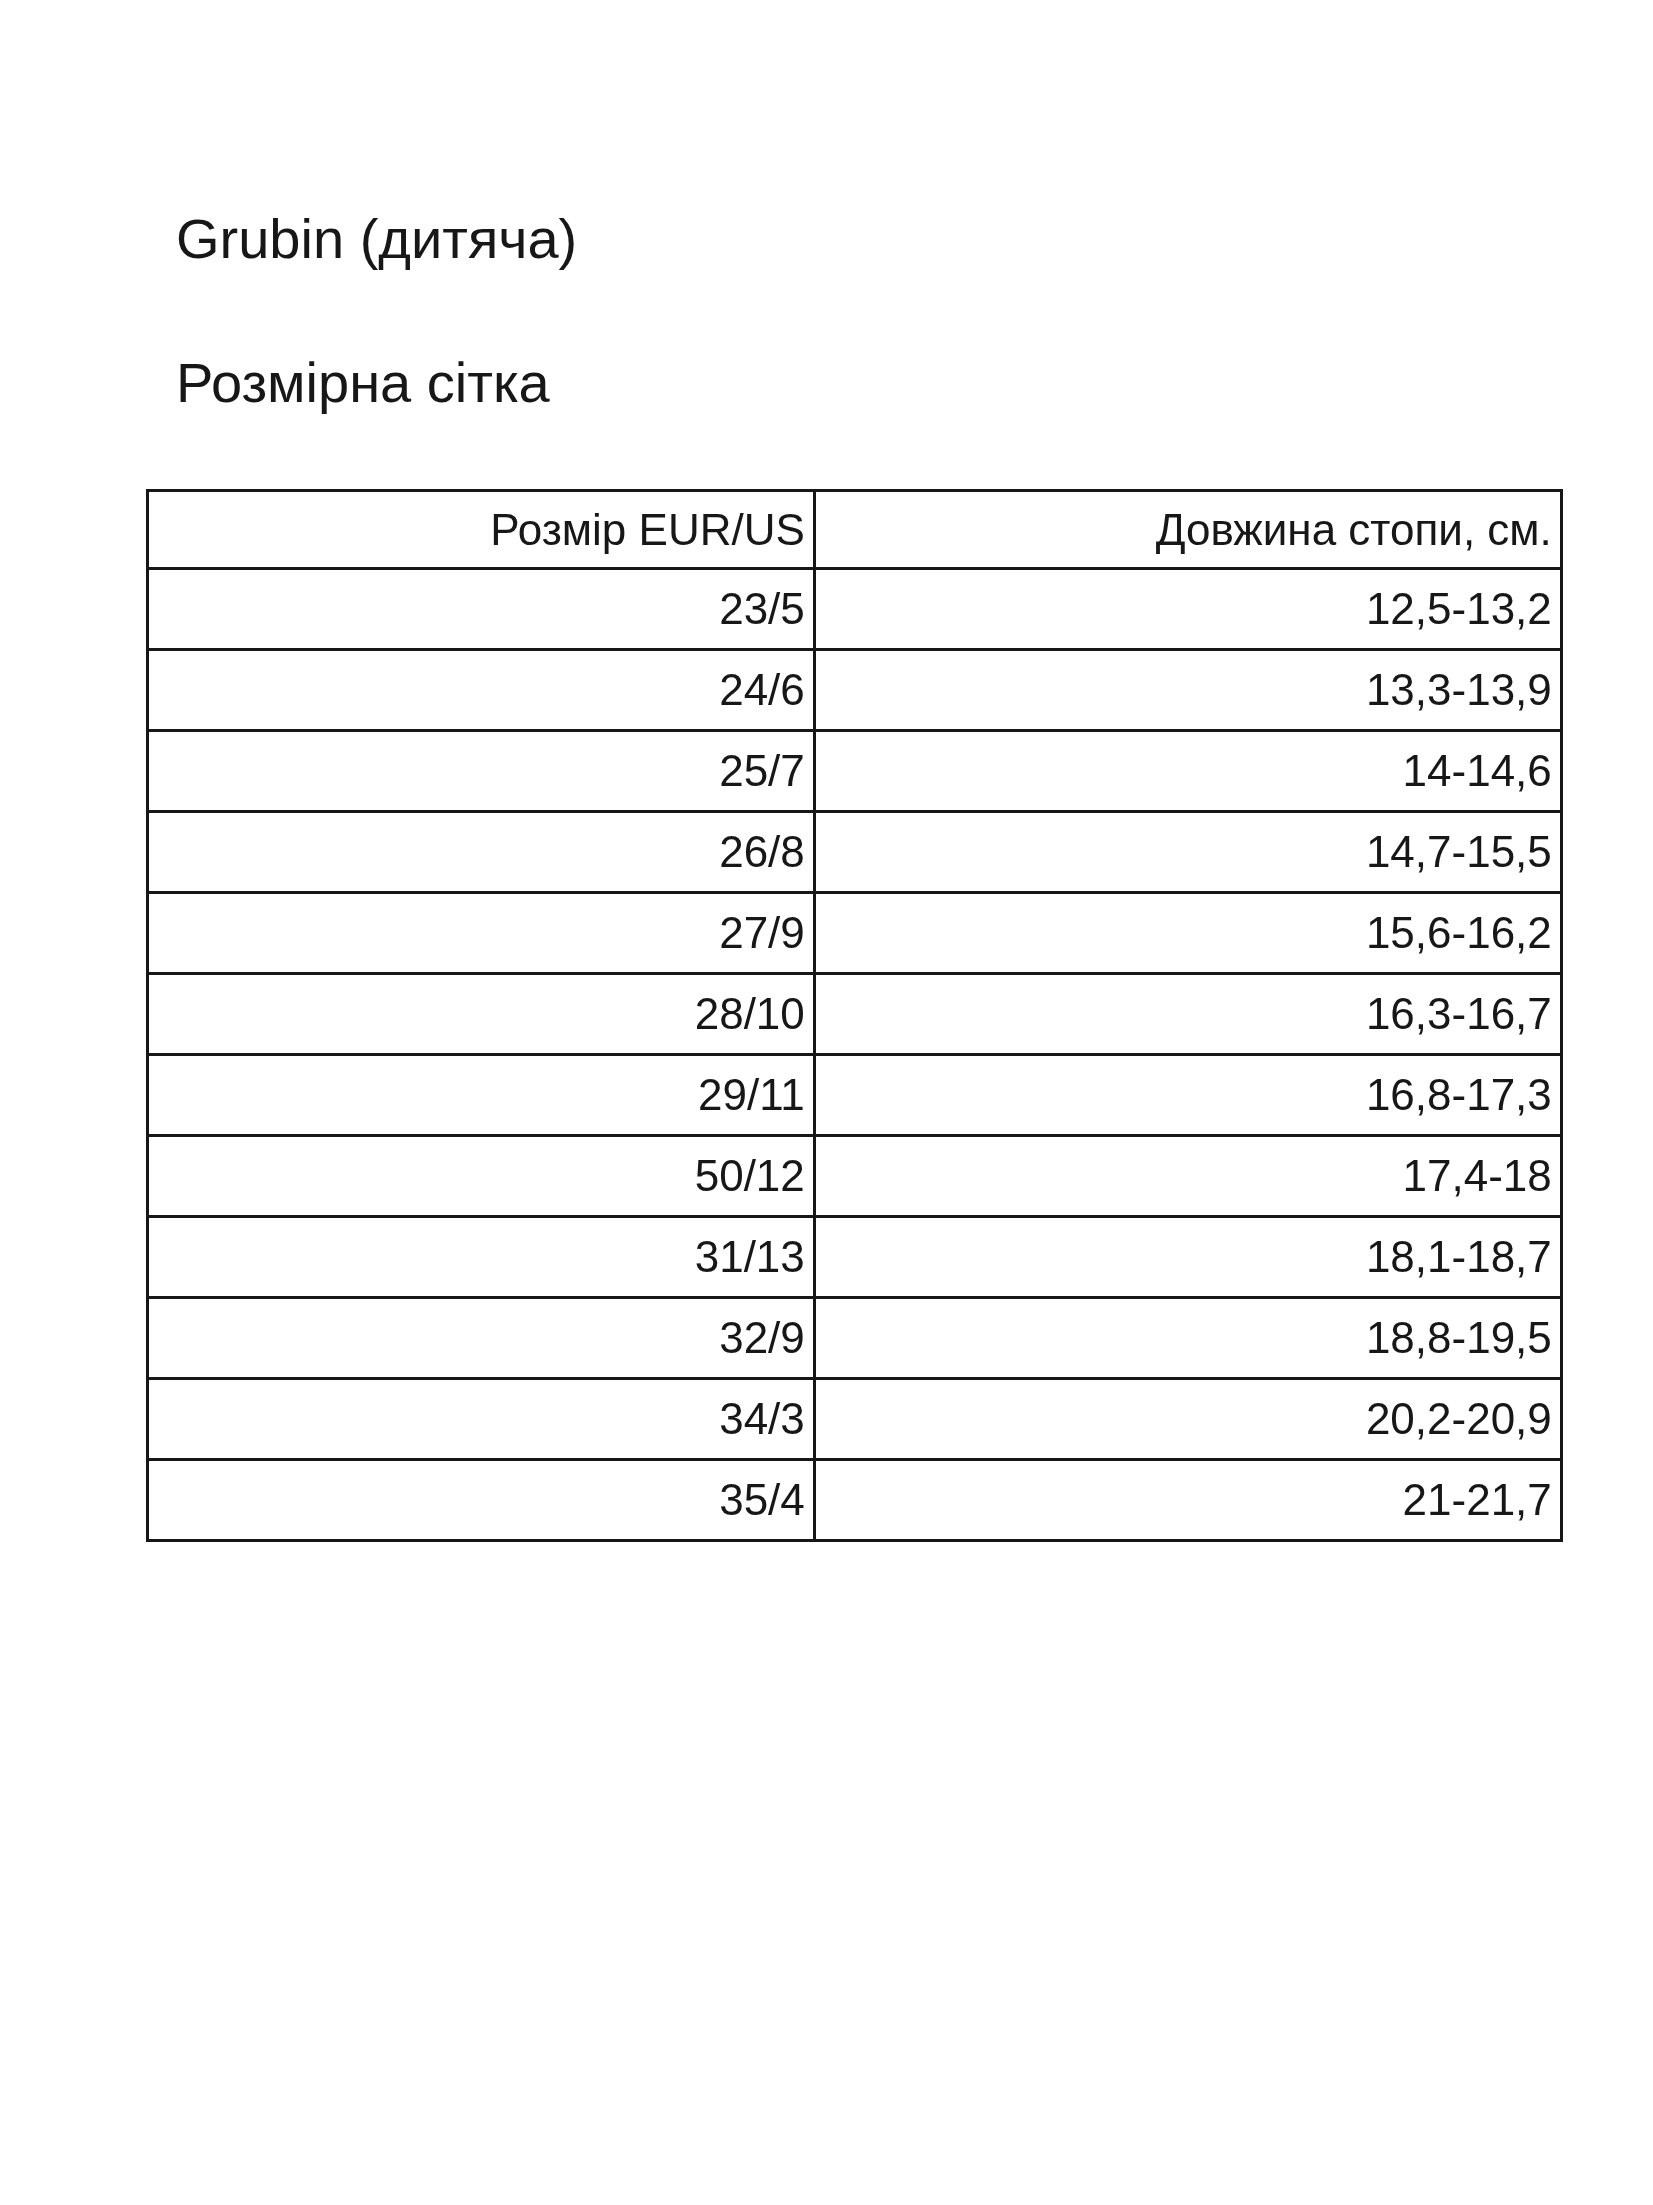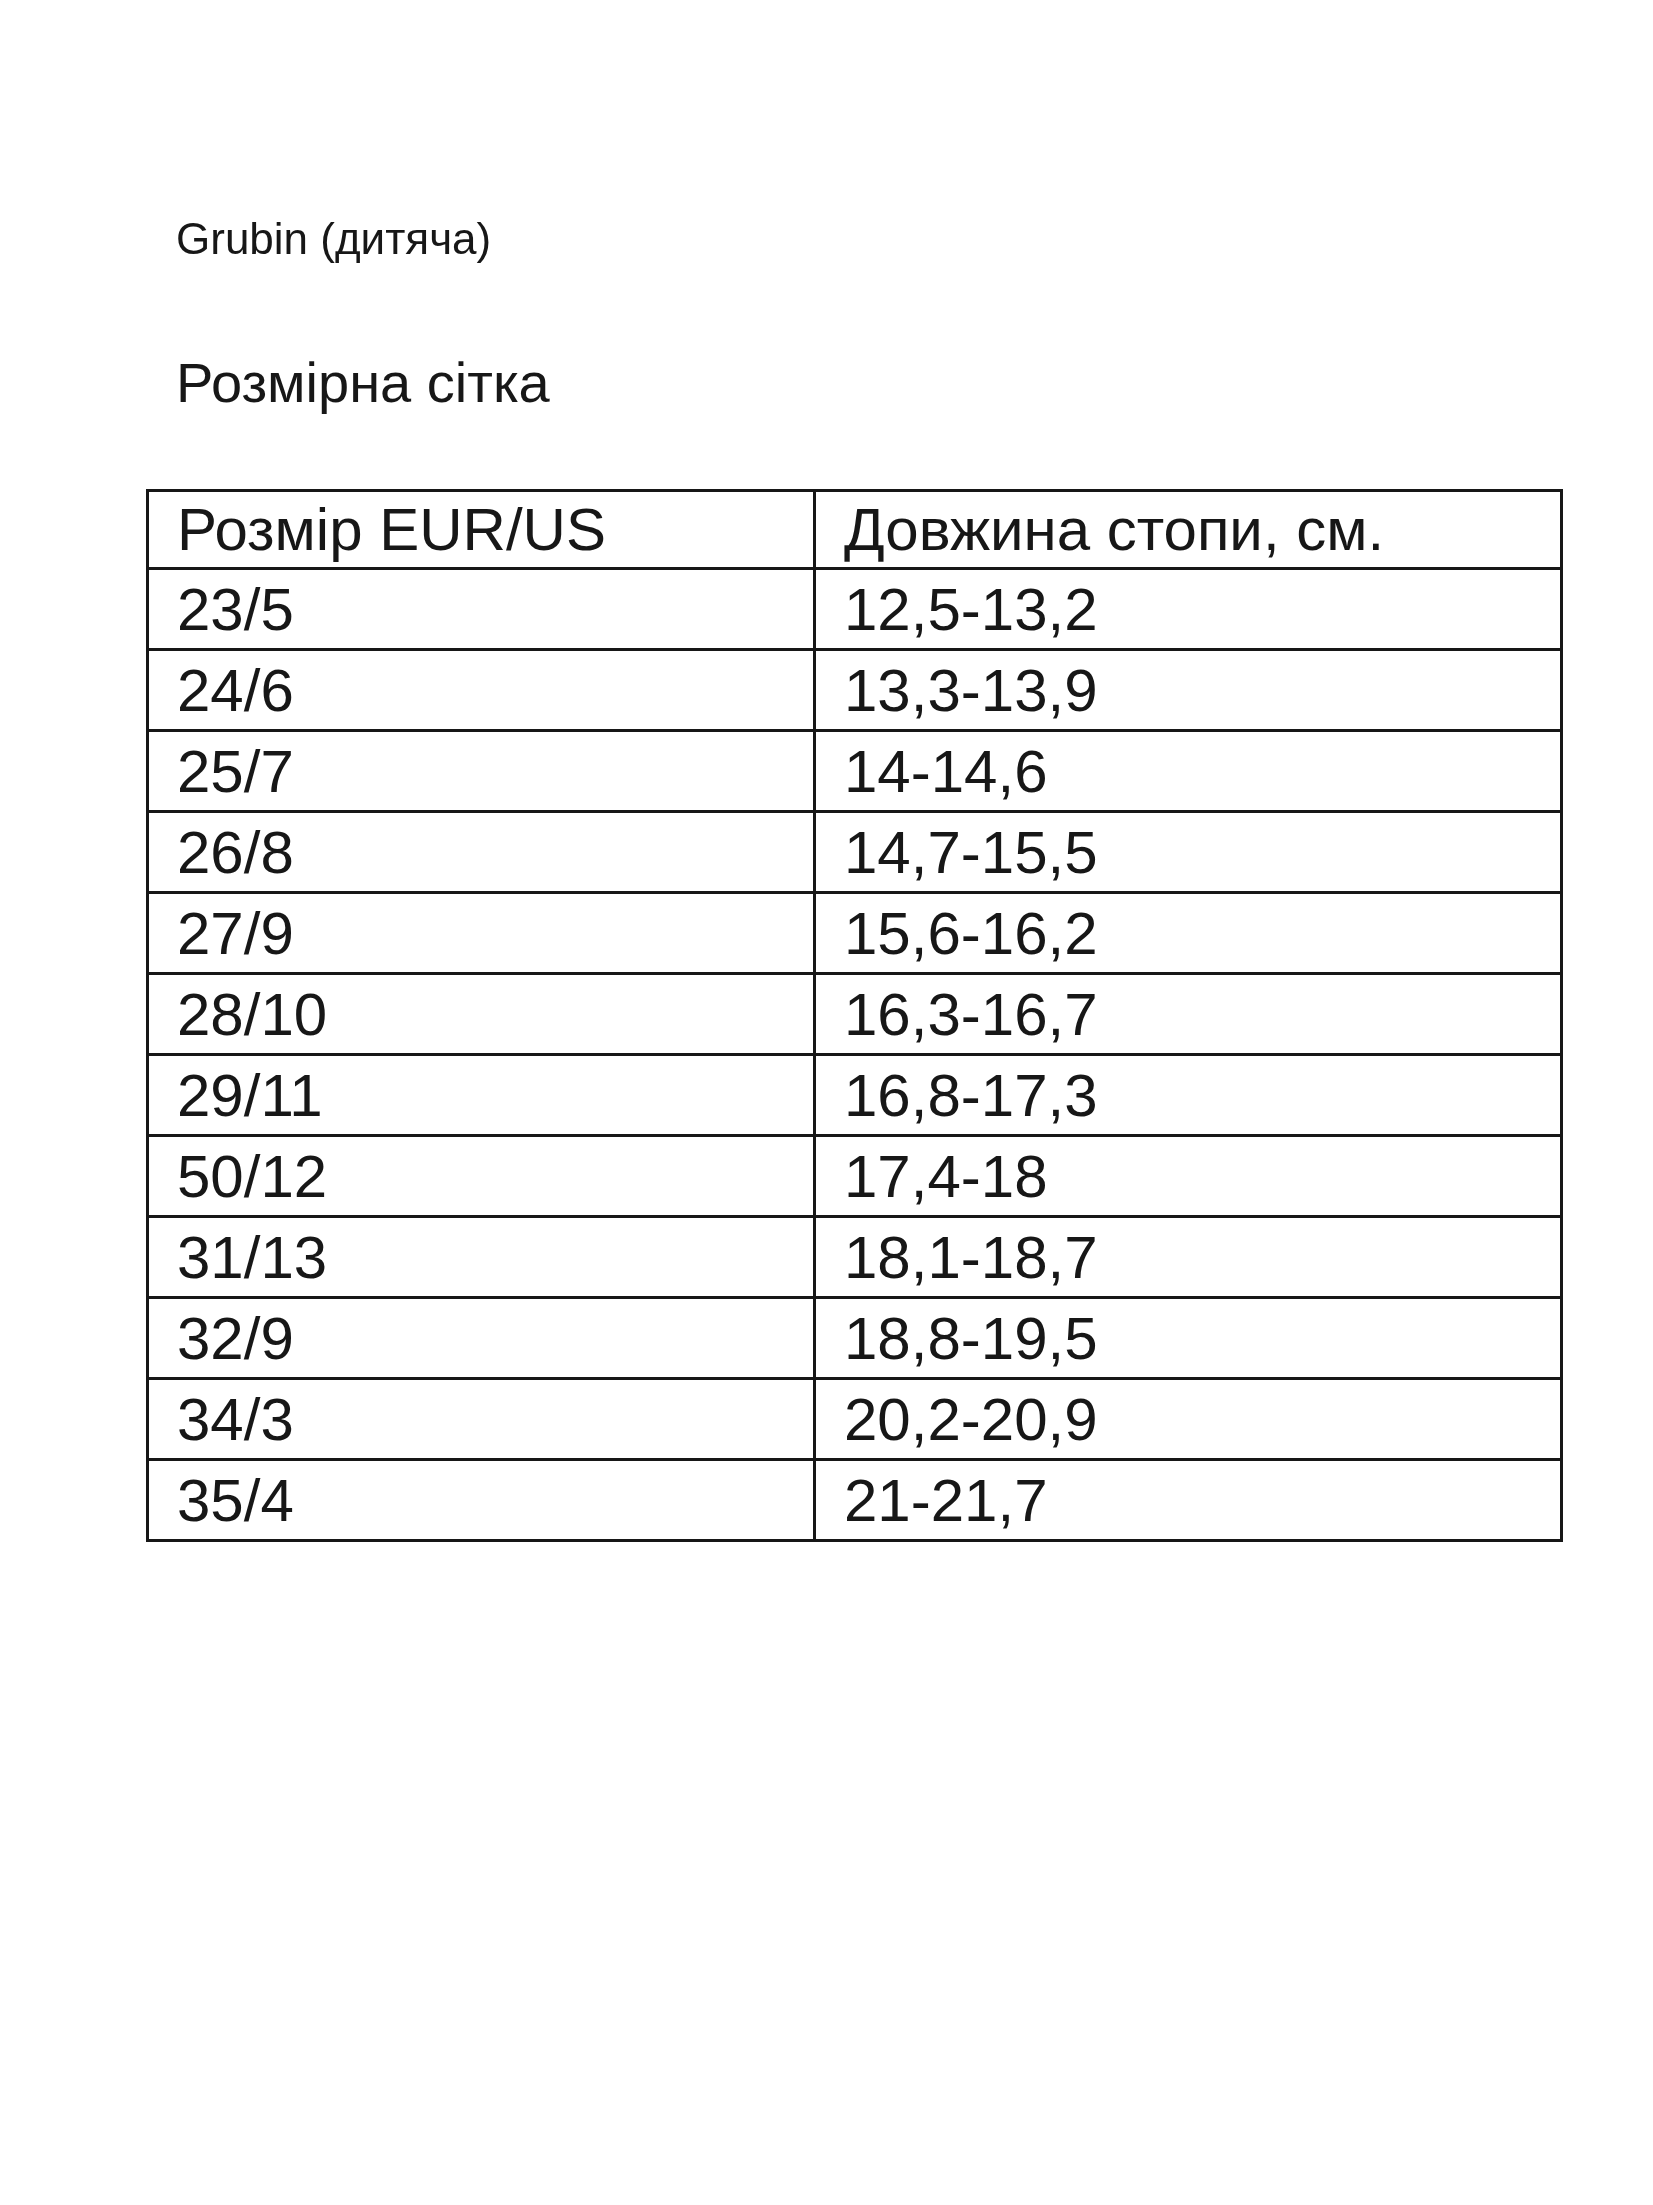--- a/index.html
+++ b/index.html
@@ -12,21 +12,21 @@
     background: #ffffff;
     position: relative;
     font-family: "Liberation Sans", sans-serif;
     color: #171717;
     -webkit-font-smoothing: antialiased;
   }
   .doc-title {
     position: absolute;
     left: 176px;
     top: 206px;
-    font-size: 44px;
+    font-size: 56px;
     line-height: 65px;
     white-space: nowrap;
   }
   .doc-subtitle {
     position: absolute;
     left: 176px;
     top: 350px;
     font-size: 56px;
     line-height: 65px;
     white-space: nowrap;
@@ -41,23 +41,23 @@
     border-collapse: collapse;
     table-layout: fixed;
     width: 1415px;
     background: #ffffff;
   }
   table.size-table col.c1 { width: 667px; }
   table.size-table col.c2 { width: 747px; }
   table.size-table th,
   table.size-table td {
     border: 3.3px solid #171717;
-    font-size: 60px;
+    font-size: 44px;
     font-weight: 400;
-    text-align: left;
+    text-align: right;
     vertical-align: middle;
     padding: 0 8.2px 0 28px;
     height: 78px;
     white-space: nowrap;
     overflow: hidden;
   }
   table.size-table th {
     height: 75px;
   }
 </style>

